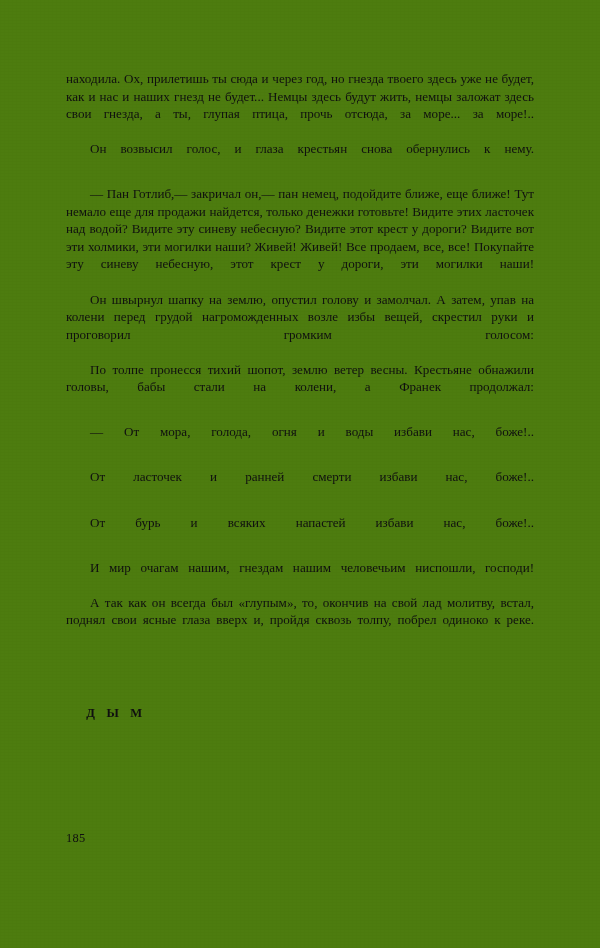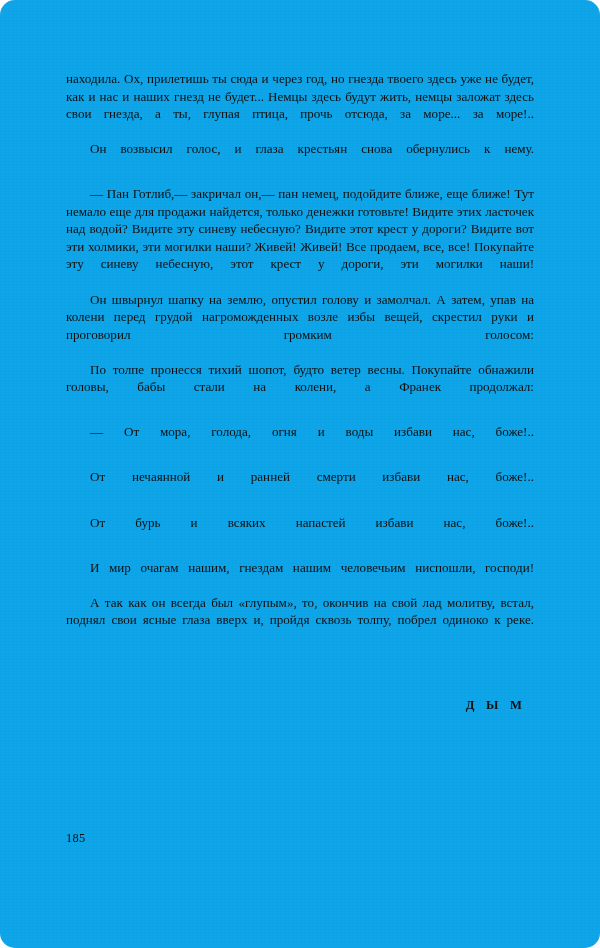--- a/index.html
+++ b/index.html
@@ -15,22 +15,21 @@
     overflow: hidden;
     font-family: "Liberation Serif", "DejaVu Serif", serif;
     color: #101010;
     -webkit-font-smoothing: antialiased;
   }
 
   
   .page {
     position: absolute;
     inset: 0;
-    background: #0ea5e9;
-    border-radius: 15px;
+    background: #4d7c0f;
   }
 
   
   .text-block {
     position: absolute;
     left: 66px;
     top: 70px;
     width: 468px;
   }
 
@@ -56,24 +55,24 @@
   }
   
   .para::after {
     content: "";
     display: inline-block;
     width: 100%;
   }
 
   
   .section-title {
-    margin: 8px;
+    margin: 16px;
     font-size: 12.6px;
     font-weight: bold;
-    text-align: right;
+    text-align: left;
     letter-spacing: 4.2px;
     text-indent: 4.2px;
     text-transform: uppercase;
     line-height: 17.55px;
   }
 
   
   .gap-before-title { height: 43px; }
   .gap-after-title  { height: 26px; }
 
@@ -104,23 +103,23 @@
 
 <div class="page">
 
   <div class="text-block">
 
     <section>
       <p class="para continued">находила. Ох, прилетишь ты сюда и через год, но гнезда твоего здесь уже не будет, как и нас и наших гнезд не будет... Немцы здесь будут жить, немцы заложат здесь свои гнезда, а ты, глупая птица, прочь отсюда, за море... за море!..</p>
       <p class="para">Он возвысил голос, и глаза крестьян снова обернулись к нему.</p>
       <p class="para dialogue">— Пан Готлиб,— закричал он,— пан немец, подойдите ближе, еще ближе! Тут немало еще для продажи найдется, только денежки готовьте! Видите этих ласточек над водой? Видите эту синеву небесную? Видите этот крест у дороги? Видите вот эти холмики, эти могилки наши? Живей! Живей! Все продаем, все, все! Покупайте эту синеву небесную, этот крест у дороги, эти могилки наши!</p>
       <p class="para">Он швырнул шапку на землю, опустил голову и замолчал. А затем, упав на колени перед грудой нагроможденных возле избы вещей, скрестил руки и проговорил громким голосом:</p>
-      <p class="para">По толпе пронесся тихий шопот, будто ветер весны. Покупайте обнажили головы, бабы стали на колени, а Франек продолжал:</p>
+      <p class="para">По толпе пронесся тихий шопот, землю ветер весны. Крестьяне обнажили головы, бабы стали на колени, а Франек продолжал:</p>
       <p class="para dialogue">— От мора, голода, огня и воды избави нас, боже!..</p>
-      <p class="para dialogue">От нечаянной и ранней смерти избави нас, боже!..</p>
+      <p class="para dialogue">От ласточек и ранней смерти избави нас, боже!..</p>
       <p class="para dialogue">От бурь и всяких напастей избави нас, боже!..</p>
       <p class="para dialogue">И мир очагам нашим, гнездам нашим человечьим ниспошли, господи!</p>
       <p class="para">А так как он всегда был «глупым», то, окончив на свой лад молитву, встал, поднял свои ясные глаза вверх и, пройдя сквозь толпу, побрел одиноко к реке.</p>
     </section>
 
     <div class="gap-before-title"></div>
 
     <section>
       <h2 class="section-title">Д Ы М</h2>
       <div class="gap-after-title"></div>

